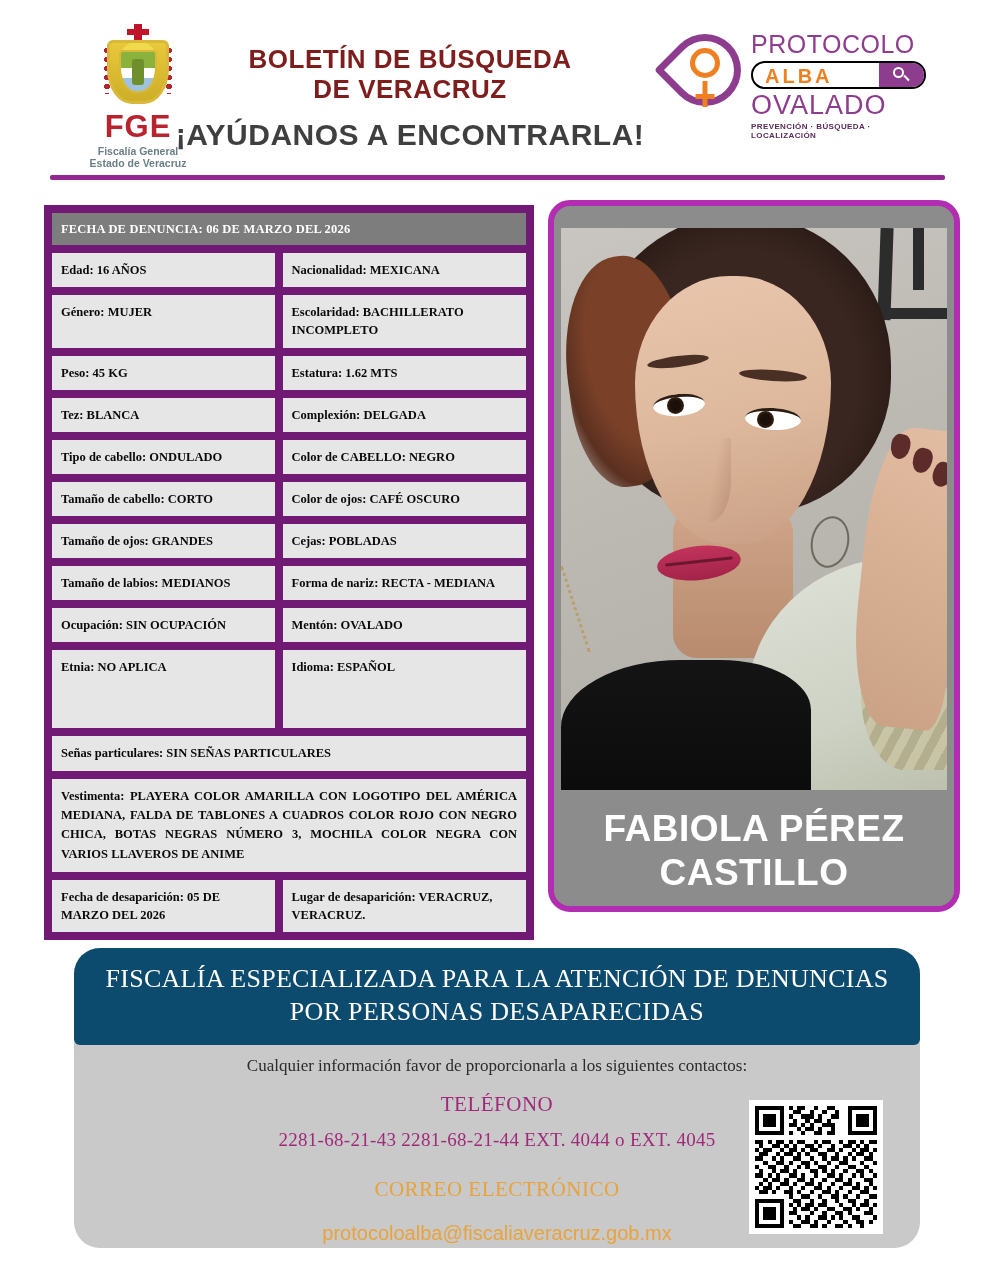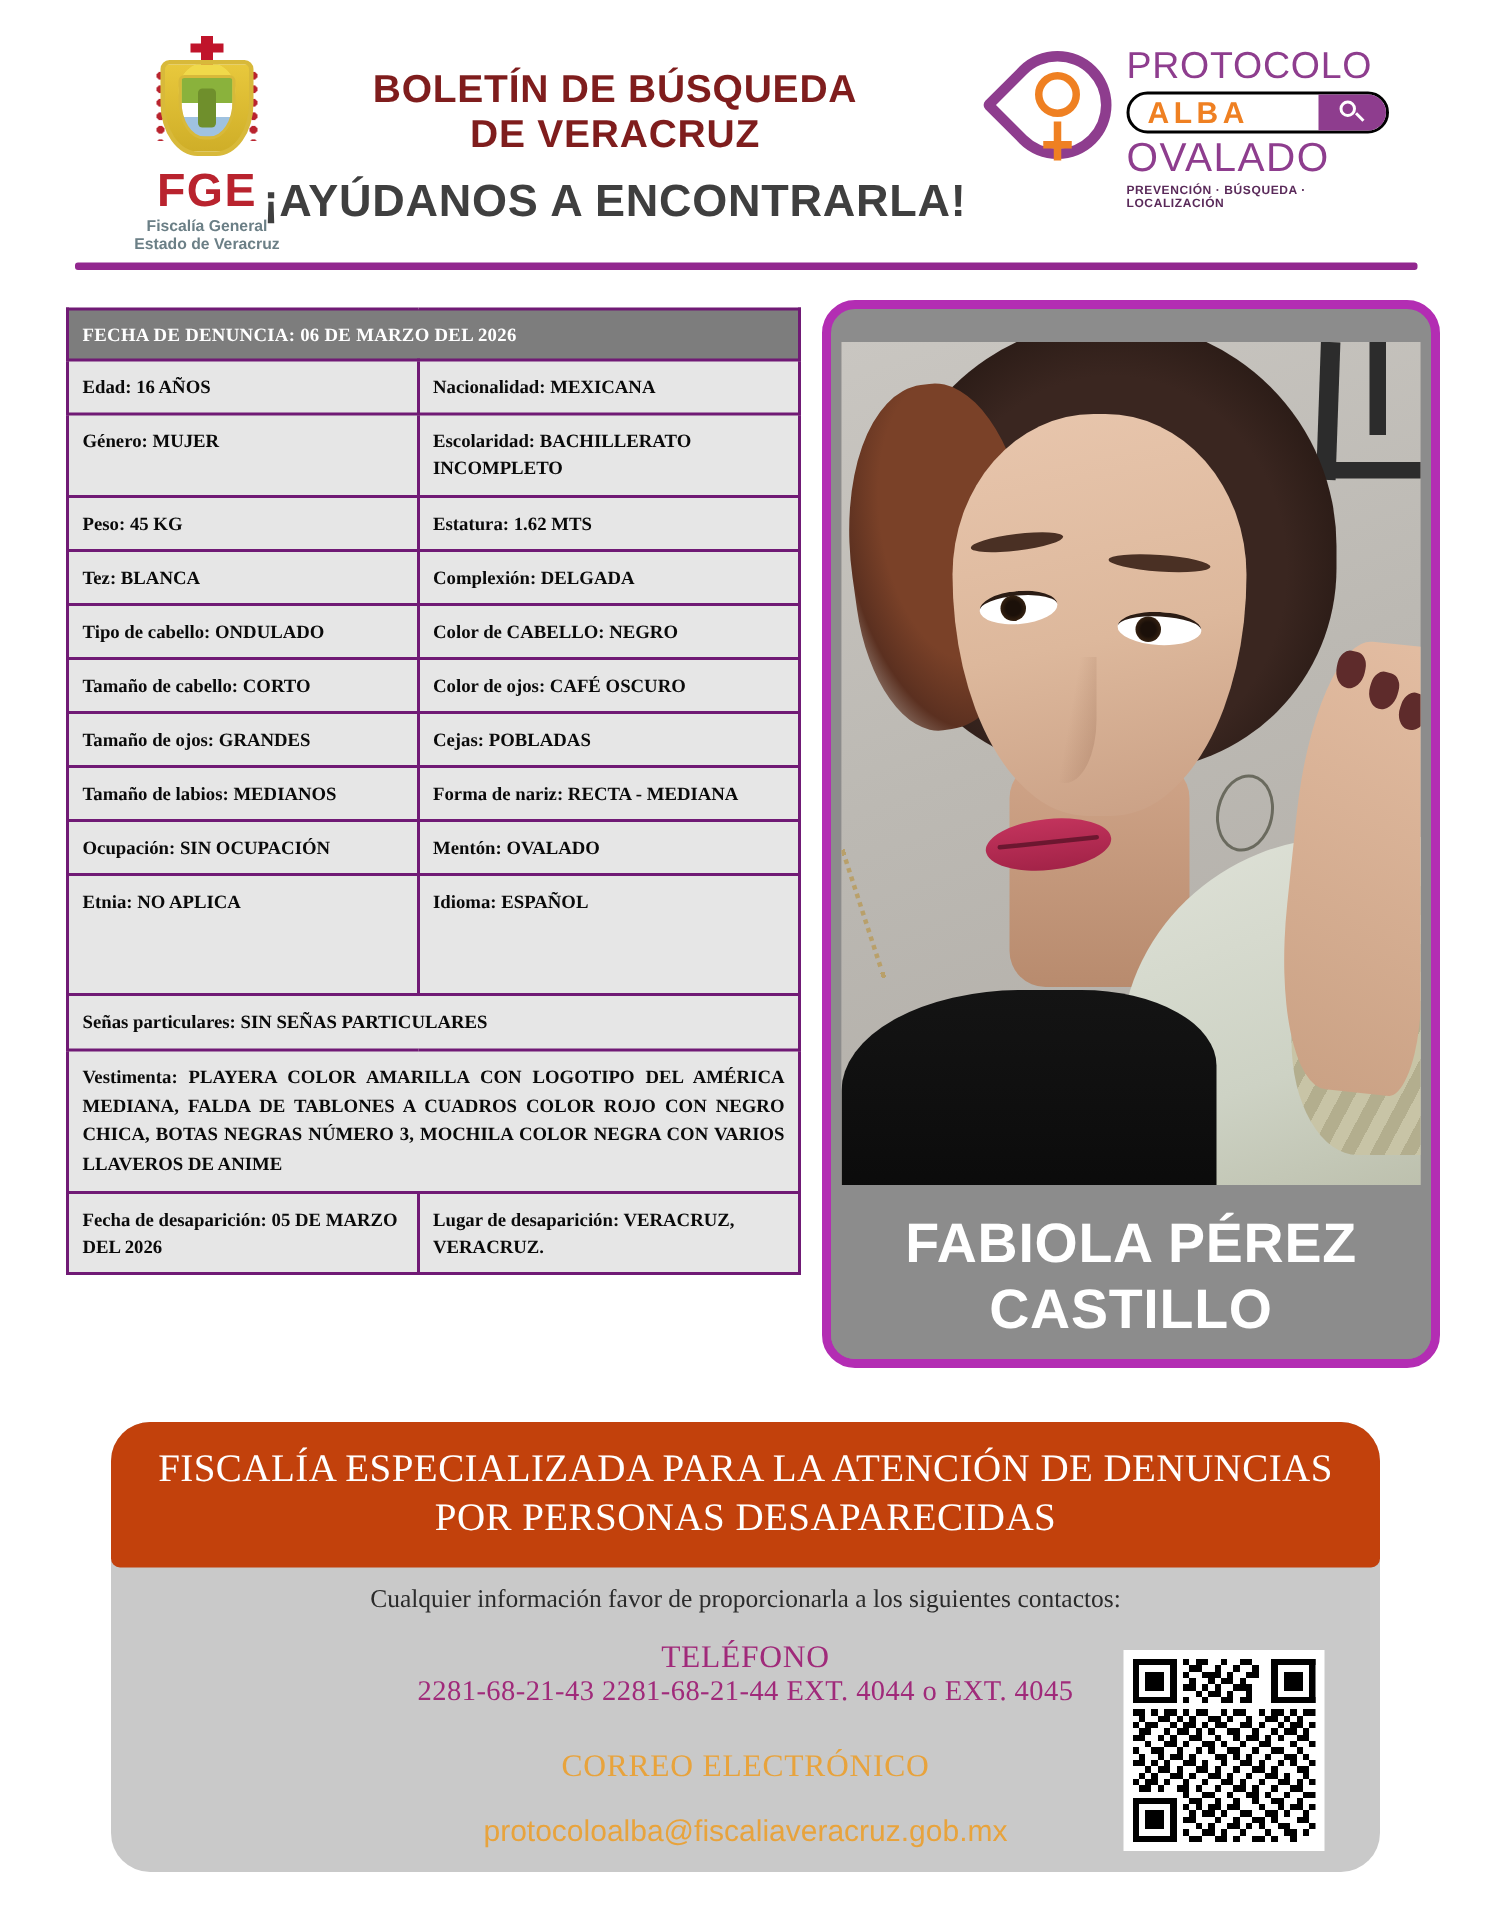--- a/index.html
+++ b/index.html
@@ -251,21 +251,21 @@
 
   
   .info-table {
     position: absolute;
     left: 44px; top: 205px;
     width: 490px;
     border-collapse: collapse;
     font-family: "Liberation Serif", serif;
   }
   .info-table td {
-    border: 2px solid #701a75;
+    border: 8px solid #701a75;
     background: #e6e6e6;
     font-size: 12.5px;
     font-weight: bold;
     color: #0a0a0a;
     padding: 8px 9px;
     vertical-align: top;
     line-height: 1.45;
   }
   .info-table td.col-l { width: 235px; }
   .info-table td.col-r { width: 255px; }
@@ -481,21 +481,21 @@
     height: 300px;
     background: #c9c9c9;
     border-radius: 26px;
   }
   .footer-head {
     position: absolute;
     left: 0; top: 0;
     width: 846px;
     padding: 14px 20px 16px 20px;
     box-sizing: border-box;
-    background: #c2410c;
+    background: #0c4a6e;
     border-radius: 26px 26px 6px 6px;
     text-align: center;
     font-size: 26px;
     color: #ffffff;
     line-height: 1.28;
     letter-spacing: 0.3px;
   }
   .footer-body {
     position: absolute;
     left: 0; top: 108px;
@@ -508,21 +508,21 @@
     margin-bottom: 16px;
   }
   .f-tel-label {
     font-size: 21px;
     color: #a02a7a;
     letter-spacing: 0.5px;
   }
   .f-tel-nums {
     font-size: 19px;
     color: #a02a7a;
-    margin-top: 0;
+    margin-top: 12px;
     letter-spacing: 0.3px;
   }
   .f-mail-label {
     font-size: 21px;
     color: #e8a33c;
     margin-top: 26px;
     letter-spacing: 0.5px;
   }
   .f-mail {
     font-family: "Liberation Sans", sans-serif;

